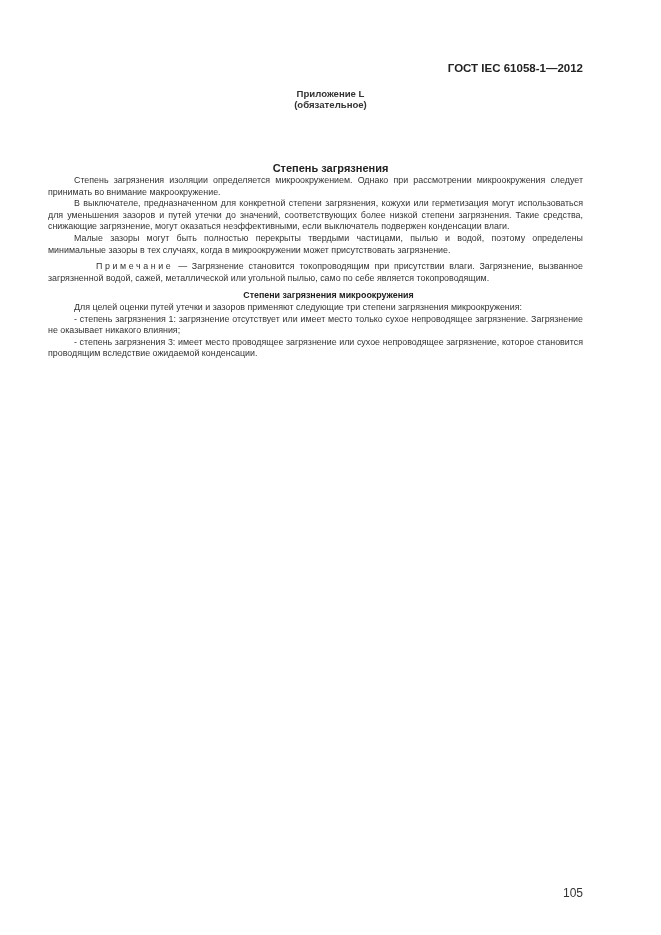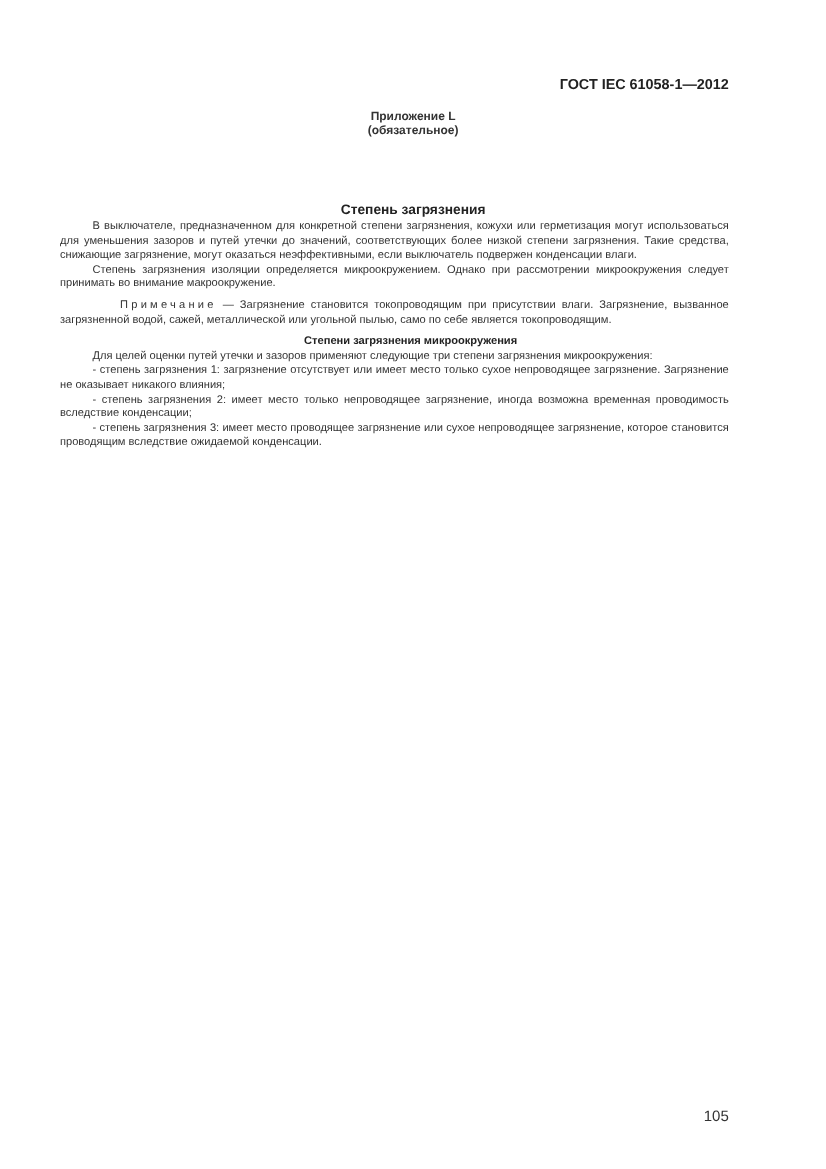--- a/index.html
+++ b/index.html
@@ -23,24 +23,24 @@
 
 <div class="page">
   <div class="std">ГОСТ IEC 61058-1—2012</div>
 
   <div class="annex annex-title">Приложение L</div>
   <div class="annex annex-sub">(обязательное)</div>
 
   <div class="title">Степень загрязнения</div>
 
   <div class="body">
+    <p>Степень загрязнения изоляции определяется микроокружением. Однако при рассмотрении микроокружения следует принимать во внимание макроокружение.</p>
     <p>В выключателе, предназначенном для конкретной степени загрязнения, кожухи или герметизация могут использоваться для уменьшения зазоров и путей утечки до значений, соответствующих более низкой степени загрязнения. Такие средства, снижающие загрязнение, могут оказаться неэффективными, если выключатель подвержен конденсации влаги.</p>
-    <p>Степень загрязнения изоляции определяется микроокружением. Однако при рассмотрении микроокружения следует принимать во внимание макроокружение.</p>
+    <p>Малые зазоры могут быть полностью перекрыты твердыми частицами, пылью и водой, поэтому определены минимальные зазоры в тех случаях, когда в микроокружении может присутствовать загрязнение.</p>
     <p class="gap"><span class="note-label">Примечание</span><span> — Загрязнение становится токопроводящим при присутствии влаги. Загрязнение, вызванное загрязненной водой, сажей, металлической или угольной пылью, само по себе является токопроводящим.</span></p>
     <h4>Степени загрязнения микроокружения</h4>
     <p>Для целей оценки путей утечки и зазоров применяют следующие три степени загрязнения микроокружения:</p>
     <p>- степень загрязнения 1: загрязнение отсутствует или имеет место только сухое непроводящее загрязнение. Загрязнение не оказывает никакого влияния;</p>
-    <p>- степень загрязнения 2: имеет место только непроводящее загрязнение, иногда возможна временная проводимость вследствие конденсации;</p>
     <p>- степень загрязнения 3: имеет место проводящее загрязнение или сухое непроводящее загрязнение, которое становится проводящим вследствие ожидаемой конденсации.</p>
   </div>
 
   <div class="pagenum">105</div>
 </div>
 
 </body></html>

